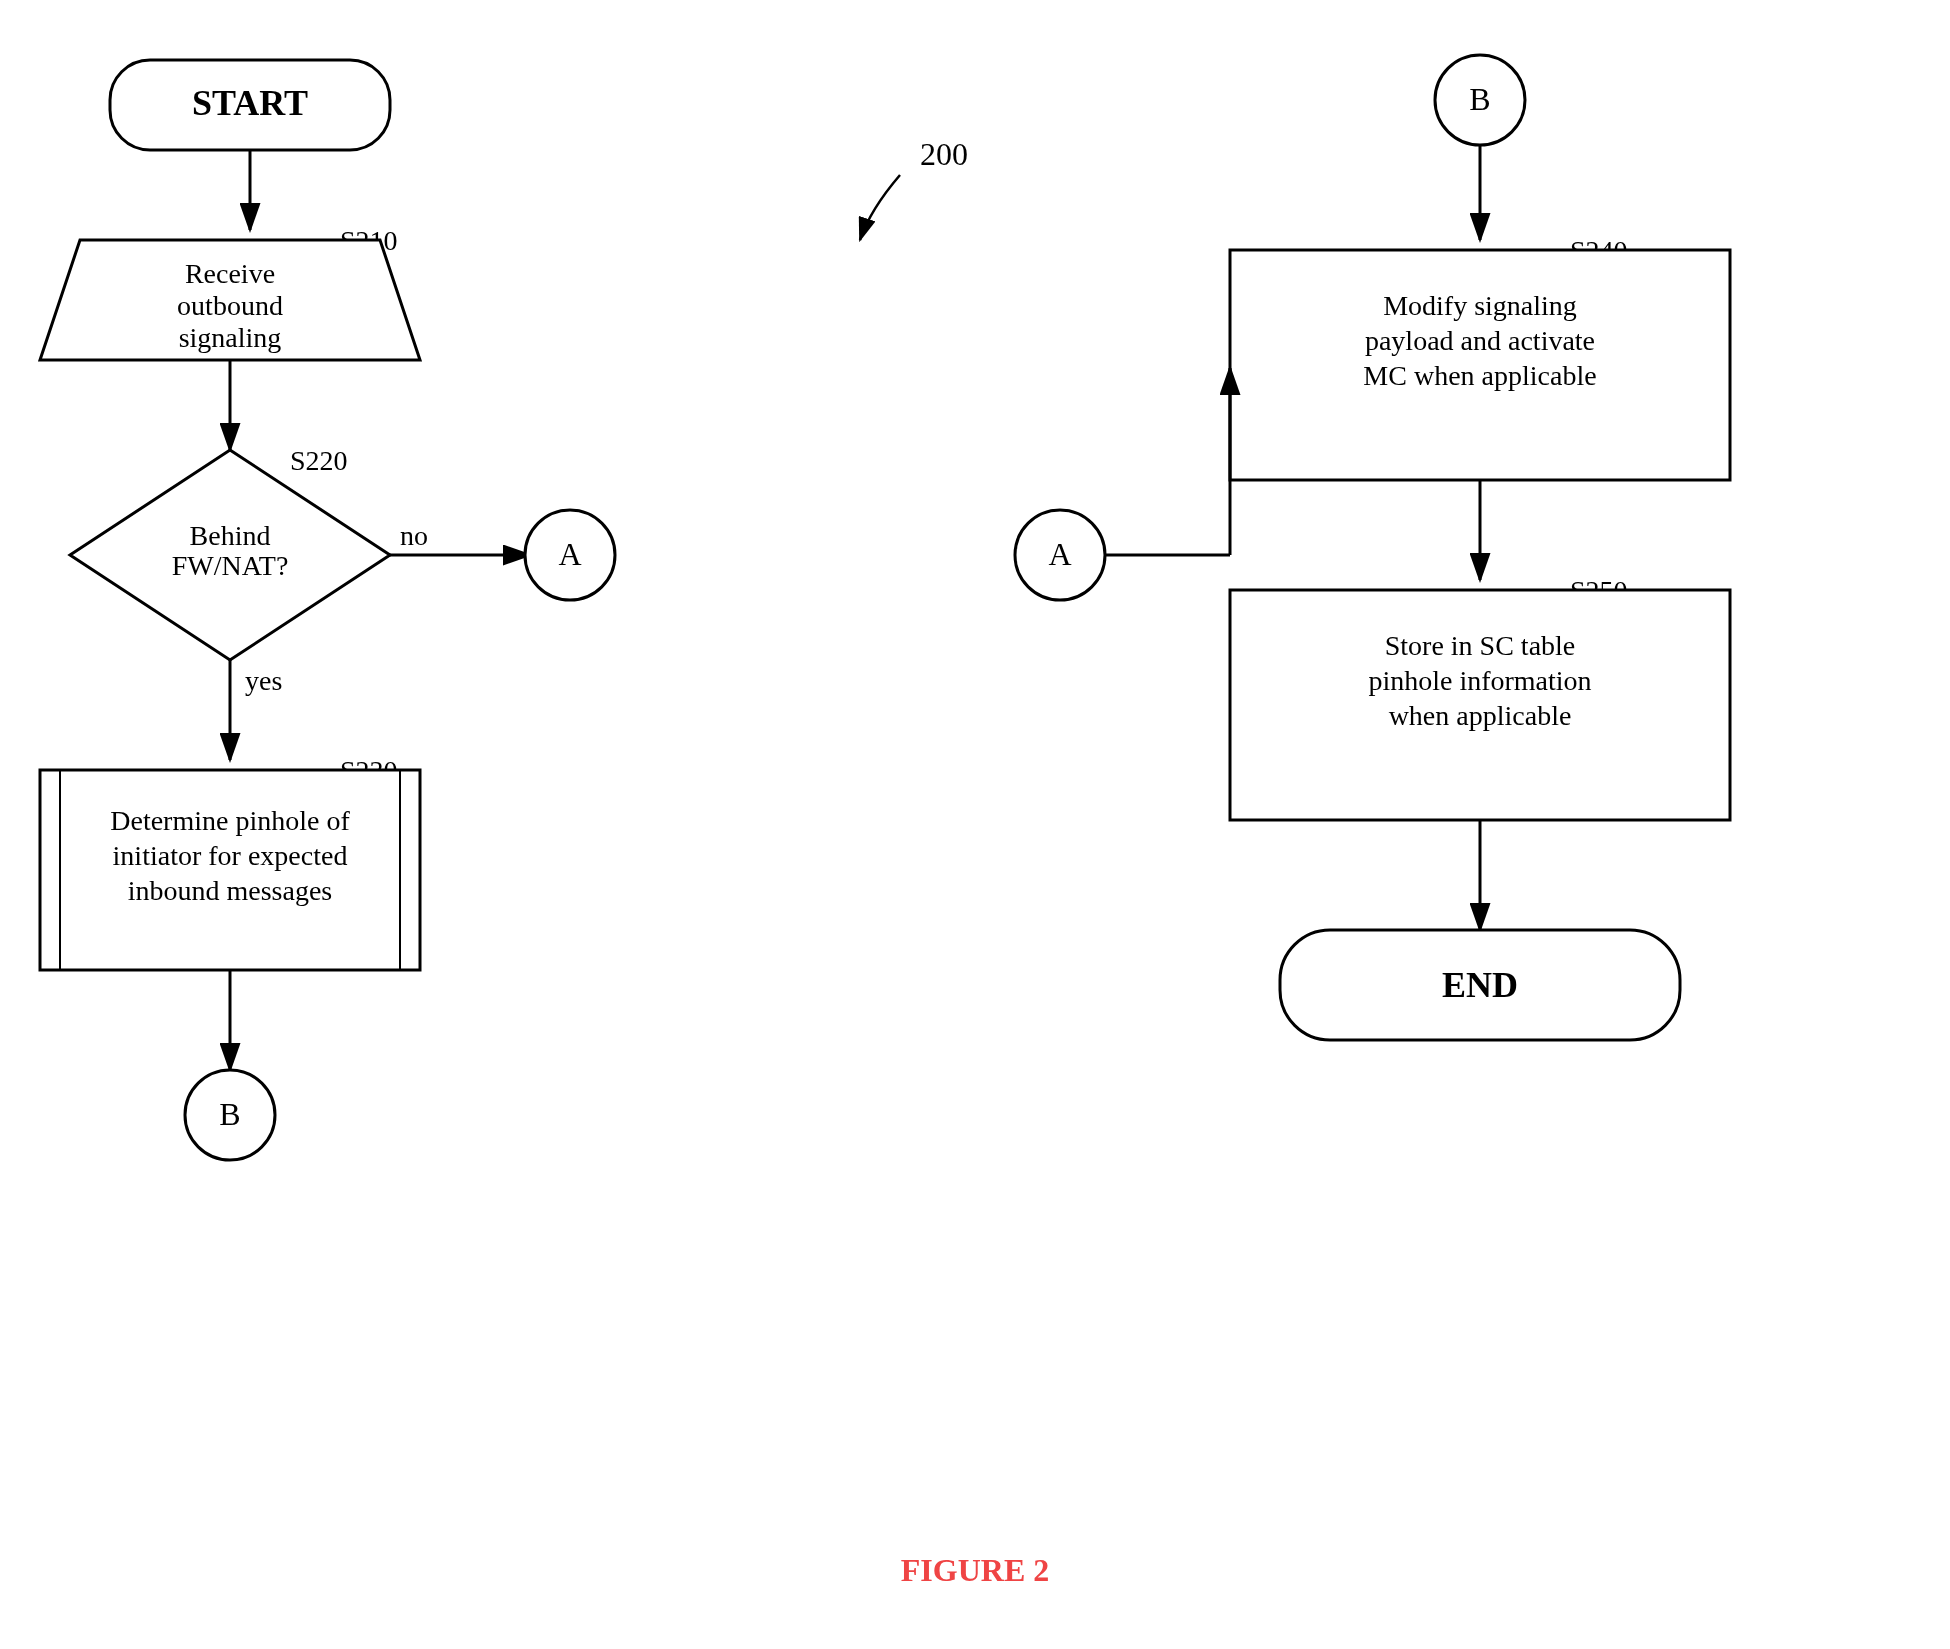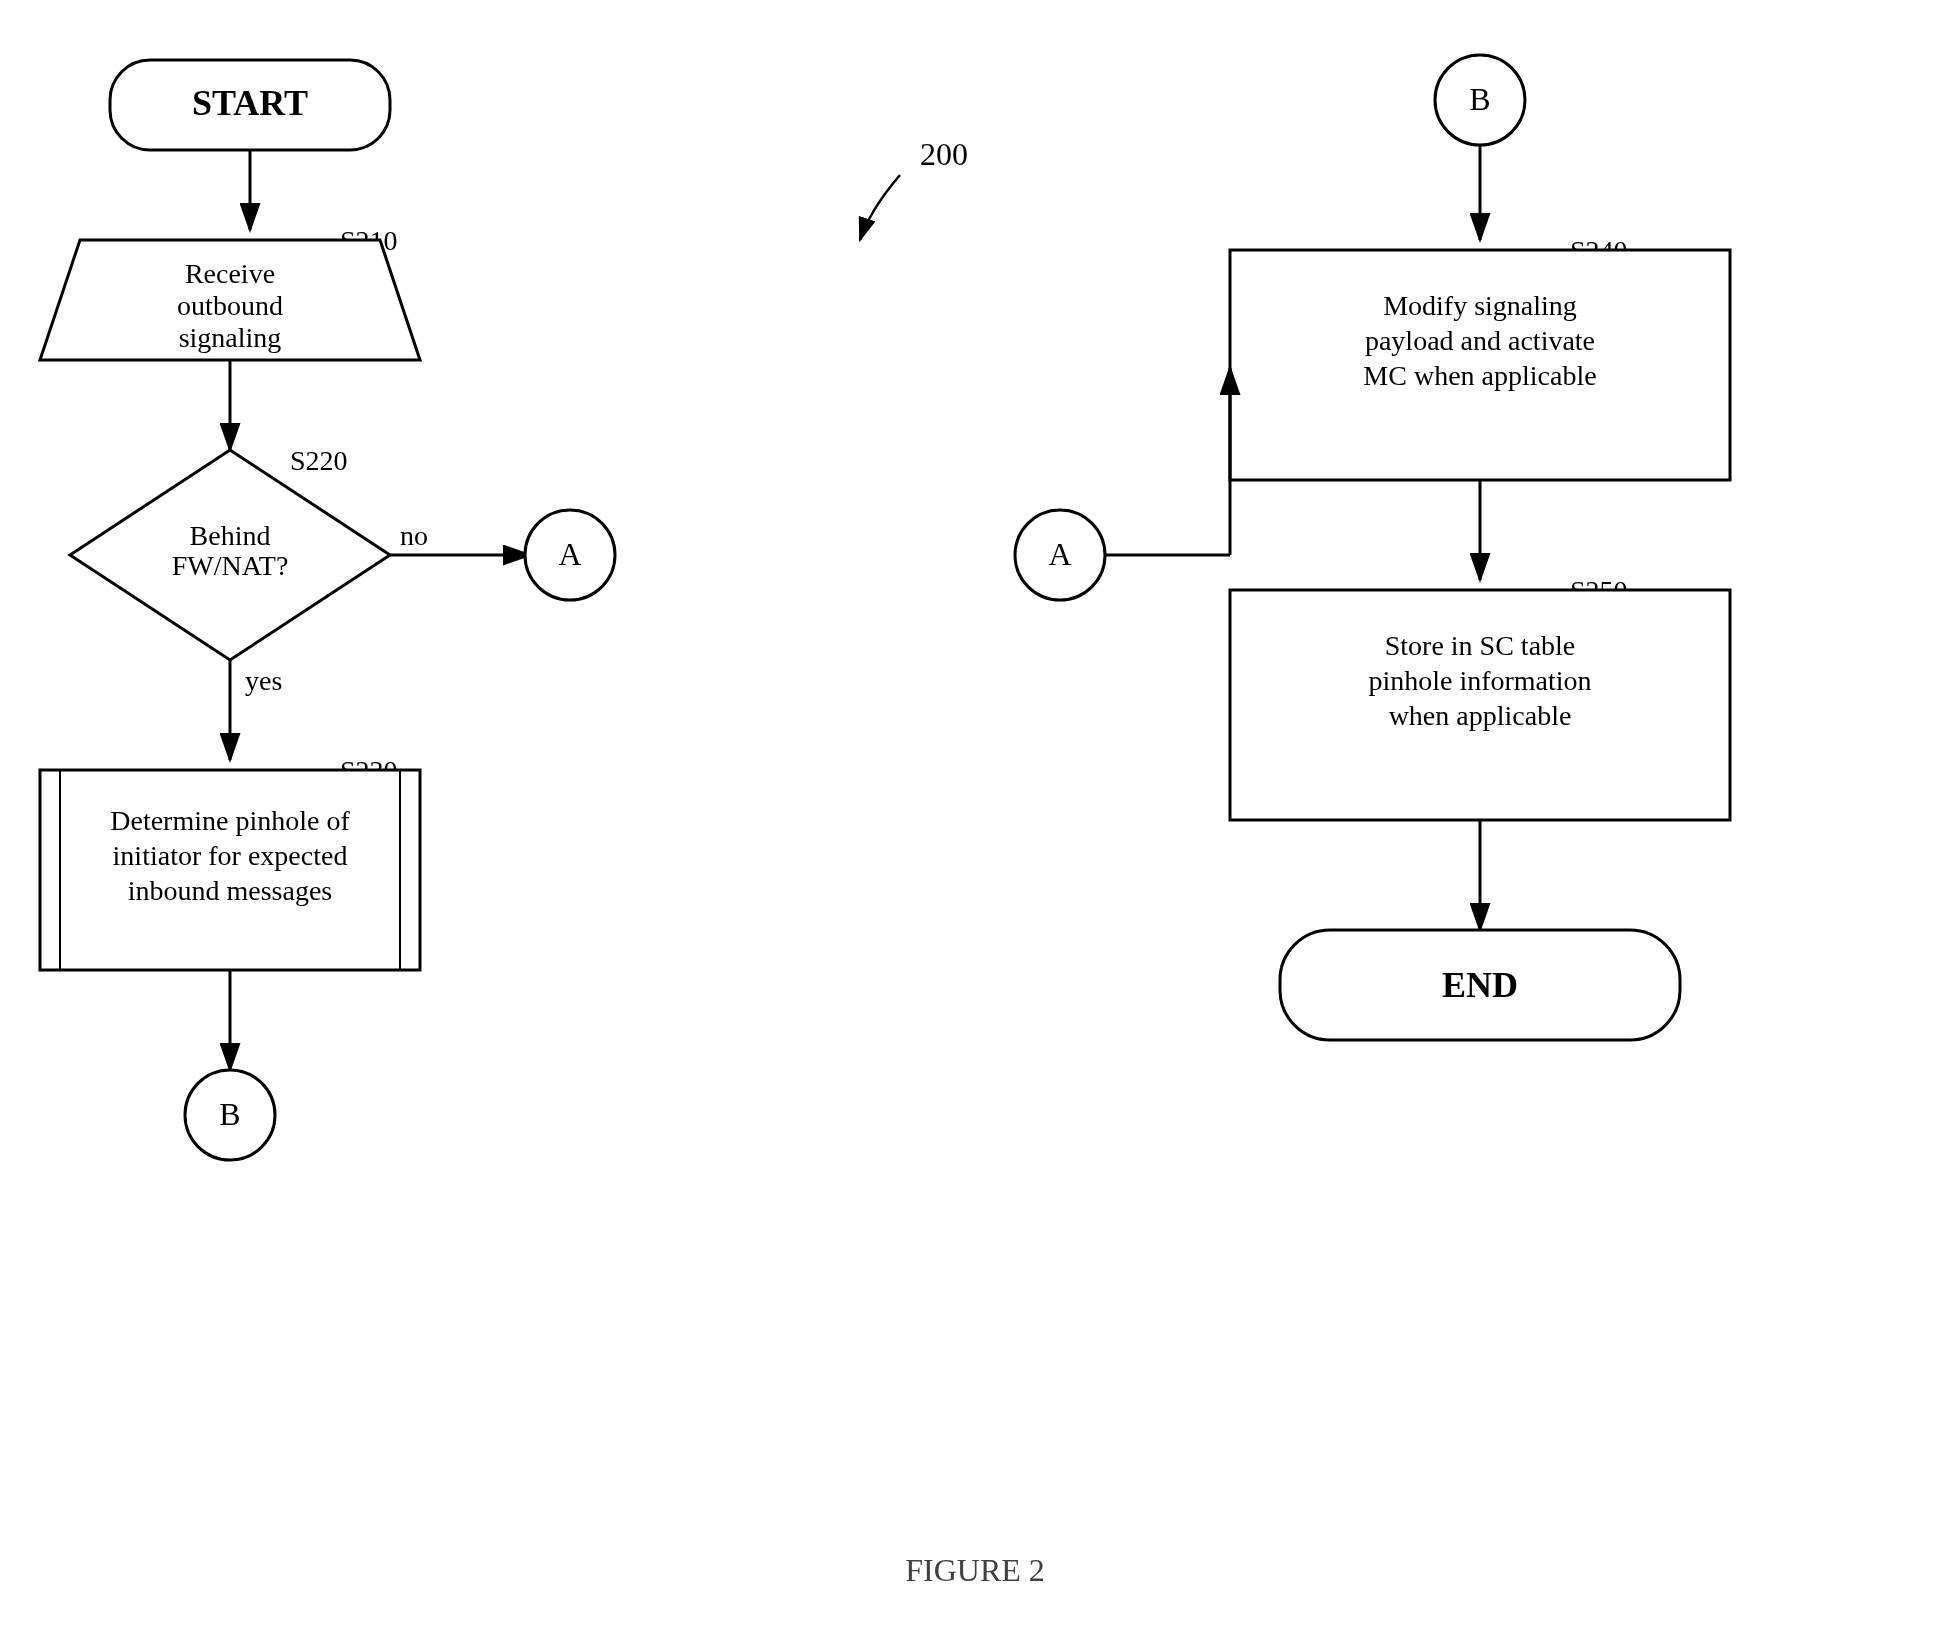--- a/index.html
+++ b/index.html
@@ -21,22 +21,22 @@
     svg {
       width: 1950px;
       height: 1649px;
     }
     .figure-label {
       position: absolute;
       bottom: 60px;
       left: 50%;
       transform: translateX(-50%);
       font-size: 32px;
-      font-weight: normal;
-      color: #404040;
+      font-weight: bold;
+      color: #ef4444;
     }
   </style>
 </head>
 <body>
 
 <div class="diagram-container">
   <svg viewBox="0 0 1950 1649" xmlns="http://www.w3.org/2000/svg">
 
     <defs>
       <marker id="arrow" markerWidth="10" markerHeight="7" refX="9" refY="3.5" orient="auto">

